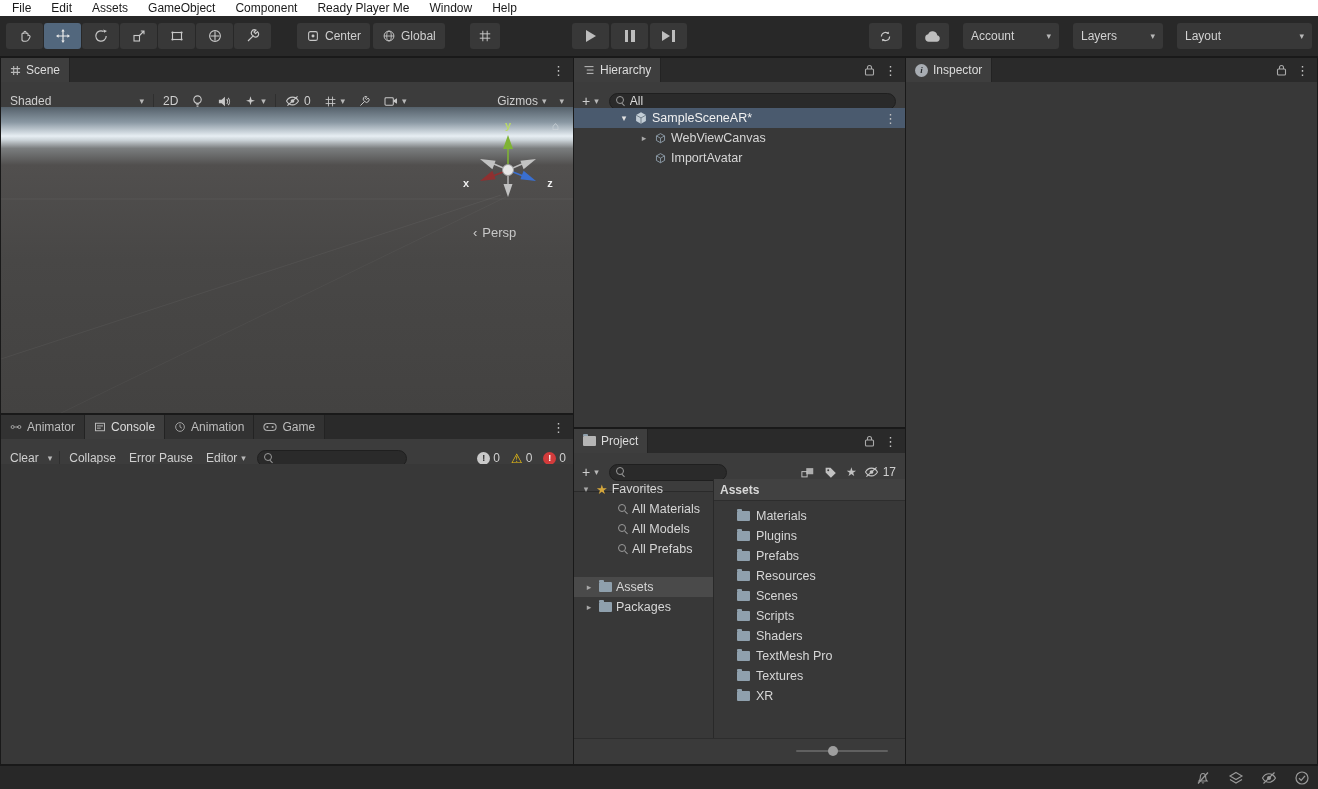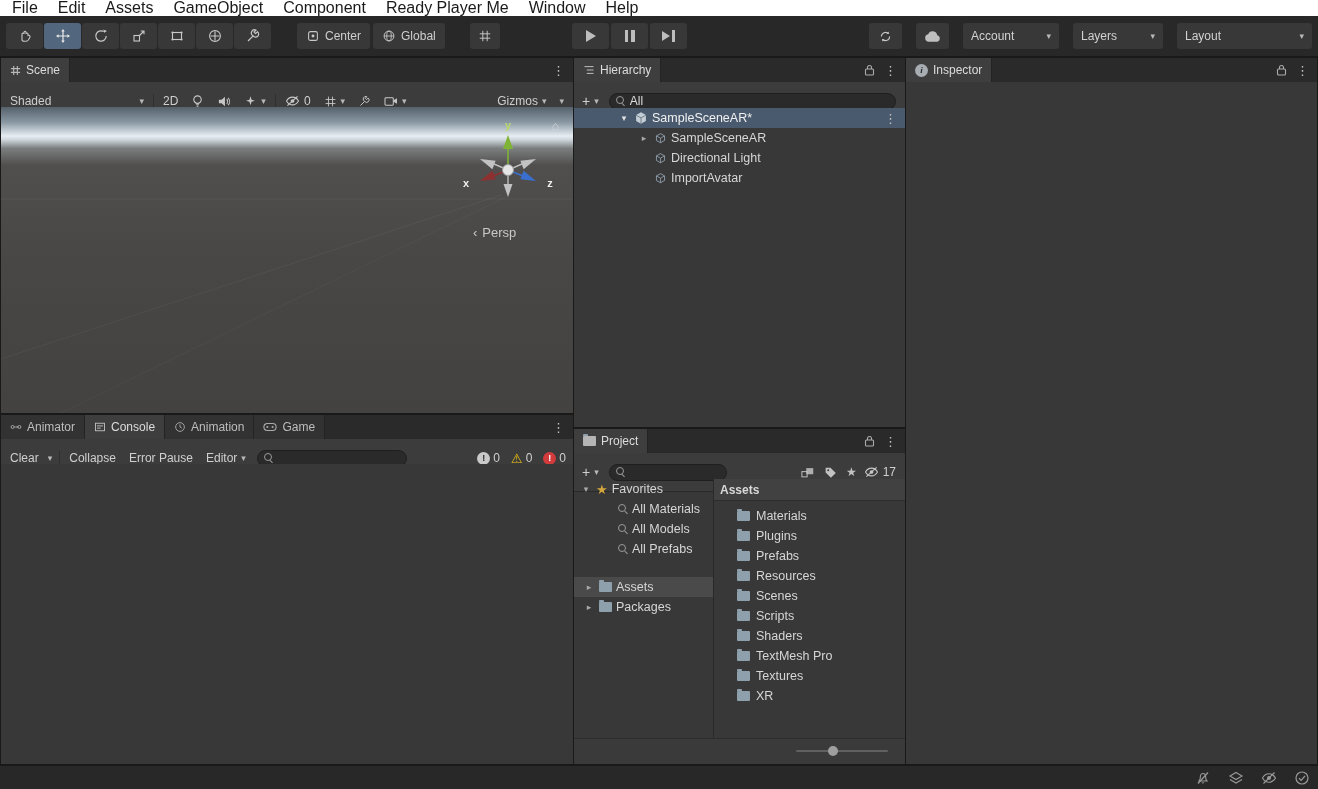--- a/index.html
+++ b/index.html
@@ -6,21 +6,21 @@
   html,body{width:1318px;height:789px;overflow:hidden}
   body{position:relative;background:#282828;color:#d2d2d2;
        font-family:"Liberation Sans","DejaVu Sans",sans-serif;font-size:12px}
   .abs{position:absolute}
   .f{display:flex;align-items:center}
   svg{display:block}
 
   
   #menubar{left:0;top:0;width:1318px;height:16px;background:#ffffff;color:#1a1a1a;
            display:flex;align-items:center;padding-left:2px}
-  .menu-item{padding:0 10px;height:16px;display:flex;align-items:center;font-size:16px}
+  .menu-item{padding:0 10px;height:16px;display:flex;align-items:center;font-size:12px}
 
   
   #toolbar{left:0;top:16px;width:1318px;height:41px;background:#282828;border-bottom:1px solid #191919}
   .tool{width:37px;height:26px;background:#383838;border-radius:3px;display:flex;align-items:center;justify-content:center;margin-right:1px}
   .tool.sel{background:#52677d}
   .pivot-btn{height:26px;background:#383838;border-radius:3px;display:flex;align-items:center;gap:5px;padding:0 9px;color:#cfcfcf}
   .top-dd{height:26px;background:#383838;border-radius:3px;display:flex;align-items:center;justify-content:space-between;padding:0 8px;color:#d2d2d2}
   .dd-arrow{font-size:9px;color:#b8b8b8;line-height:1}
   .play-tri{width:0;height:0;border-left:10px solid #bdbdbd;border-top:6px solid transparent;border-bottom:6px solid transparent}
   .pause-bars{display:flex;gap:3px}
@@ -501,31 +501,21 @@
       <span class="kebab" style="margin-left:auto;padding-right:8px">⋮</span>
     </div>
     <div class="trow" style="padding-left:64px">
       <span class="arr">▸</span>
       <span>
           <svg width="13" height="13" viewBox="0 0 16 16">
             <path d="M8 2l5 2.8v5.6L8 13.2 3 10.4V4.8z" fill="none" stroke="#93a3b0" stroke-width="1.1"></path>
             <path d="M3 4.8 8 7.6l5-2.8M8 7.6v5.6" stroke="#93a3b0" stroke-width="1" fill="none"></path>
           </svg>
         </span>
-      <span>SampleSceneAR</span>
-    </div>
-    <div class="trow" style="padding-left:64px">
-      <span class="arr"></span>
-      <span>
-          <svg width="13" height="13" viewBox="0 0 16 16">
-            <path d="M8 2l5 2.8v5.6L8 13.2 3 10.4V4.8z" fill="none" stroke="#93a3b0" stroke-width="1.1"></path>
-            <path d="M3 4.8 8 7.6l5-2.8M8 7.6v5.6" stroke="#93a3b0" stroke-width="1" fill="none"></path>
-          </svg>
-        </span>
-      <span>Directional Light</span>
+      <span>WebViewCanvas</span>
     </div>
     <div class="trow" style="padding-left:64px">
       <span class="arr"></span>
       <span>
           <svg width="13" height="13" viewBox="0 0 16 16">
             <path d="M8 2l5 2.8v5.6L8 13.2 3 10.4V4.8z" fill="none" stroke="#93a3b0" stroke-width="1.1"></path>
             <path d="M3 4.8 8 7.6l5-2.8M8 7.6v5.6" stroke="#93a3b0" stroke-width="1" fill="none"></path>
           </svg>
         </span>
       <span>ImportAvatar</span>

